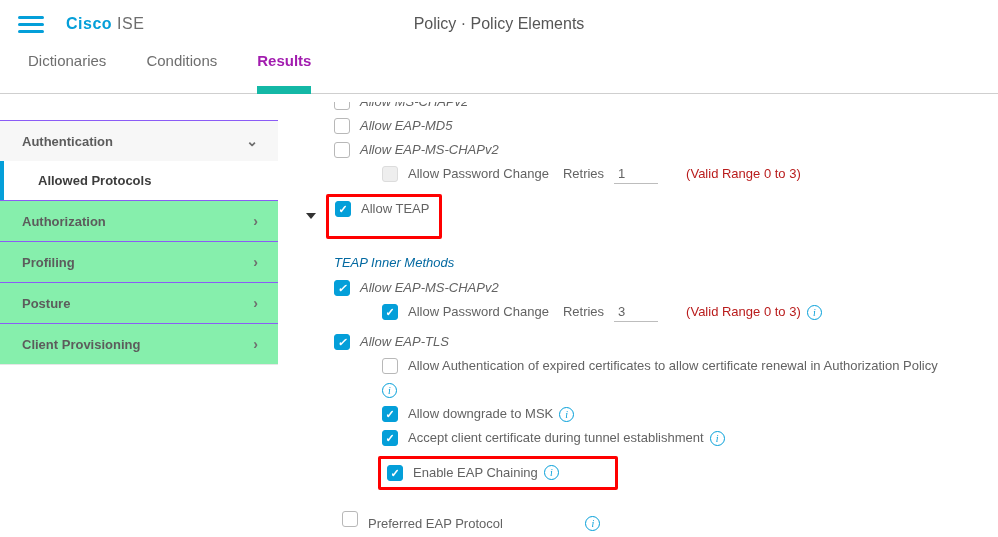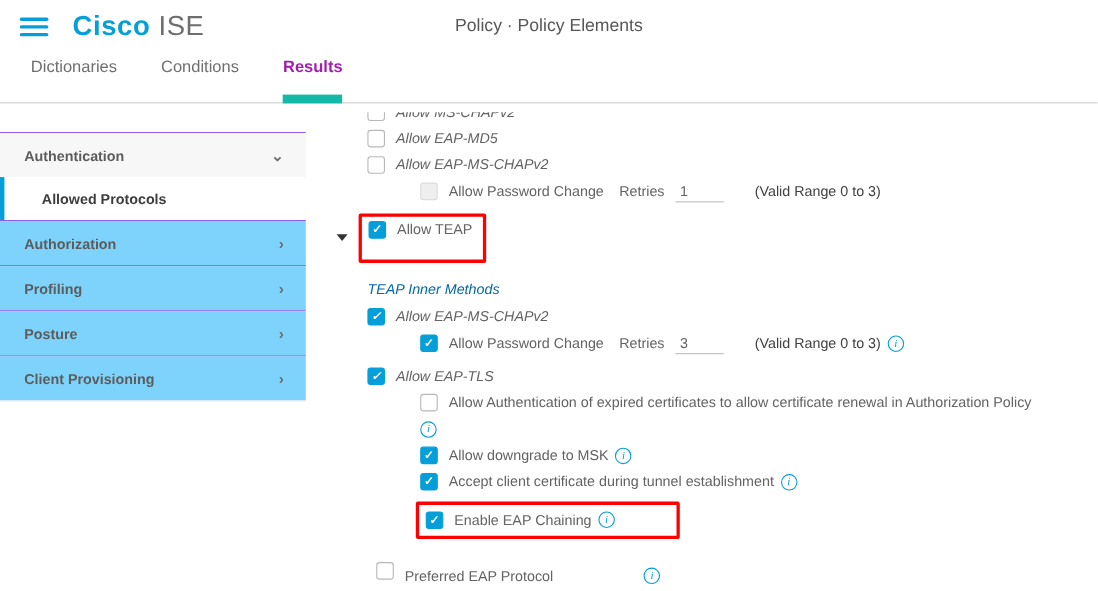--- a/index.html
+++ b/index.html
@@ -30,21 +30,21 @@
     cursor: pointer;
   }
   .hamburger span {
     display: block;
     height: 3px;
     background: #049fd9;
     border-radius: 2px;
   }
   .brand {
     margin-left: 22px;
-    font-size: 25px;
+    font-size: 16px;
     font-weight: 400;
     color: #6e6e6e;
     letter-spacing: 0.5px;
   }
   .brand b {
     color: #049fd9;
     font-weight: 700;
   }
   .breadcrumb-center {
     position: absolute;
@@ -112,21 +112,21 @@
     font-size: 13px;
     color: #3d3d3d;
     cursor: pointer;
     background: #ffffff;
   }
   .side-child.active {
     font-weight: 700;
     border-left: 4px solid #049fd9;
     padding-left: 34px;
   }
-  .side-group.collapsed .side-header { background: #7dd3fc; }
+  .side-group.collapsed .side-header { background: #86efac; }
 
   
   .content {
     flex: 1;
     overflow: hidden;
     position: relative;
     padding-top: 0;
   }
   .content-inner {
     padding-left: 56px;
@@ -184,21 +184,21 @@
   .num-input {
     width: 36px;
     border: none;
     border-bottom: 1px solid #bdbdbd;
     text-align: left;
     font-size: 13px;
     color: #636363;
     padding: 2px 4px;
     background: transparent;
   }
-  .range-hint { margin-left: 28px; font-size: 13px; color: #404040; }
+  .range-hint { margin-left: 28px; font-size: 13px; color: #b91c1c; }
 
   .info-icon {
     display: inline-flex;
     width: 15px;
     height: 15px;
     border: 1.3px solid #049fd9;
     border-radius: 50%;
     align-items: center;
     justify-content: center;
     color: #049fd9;

